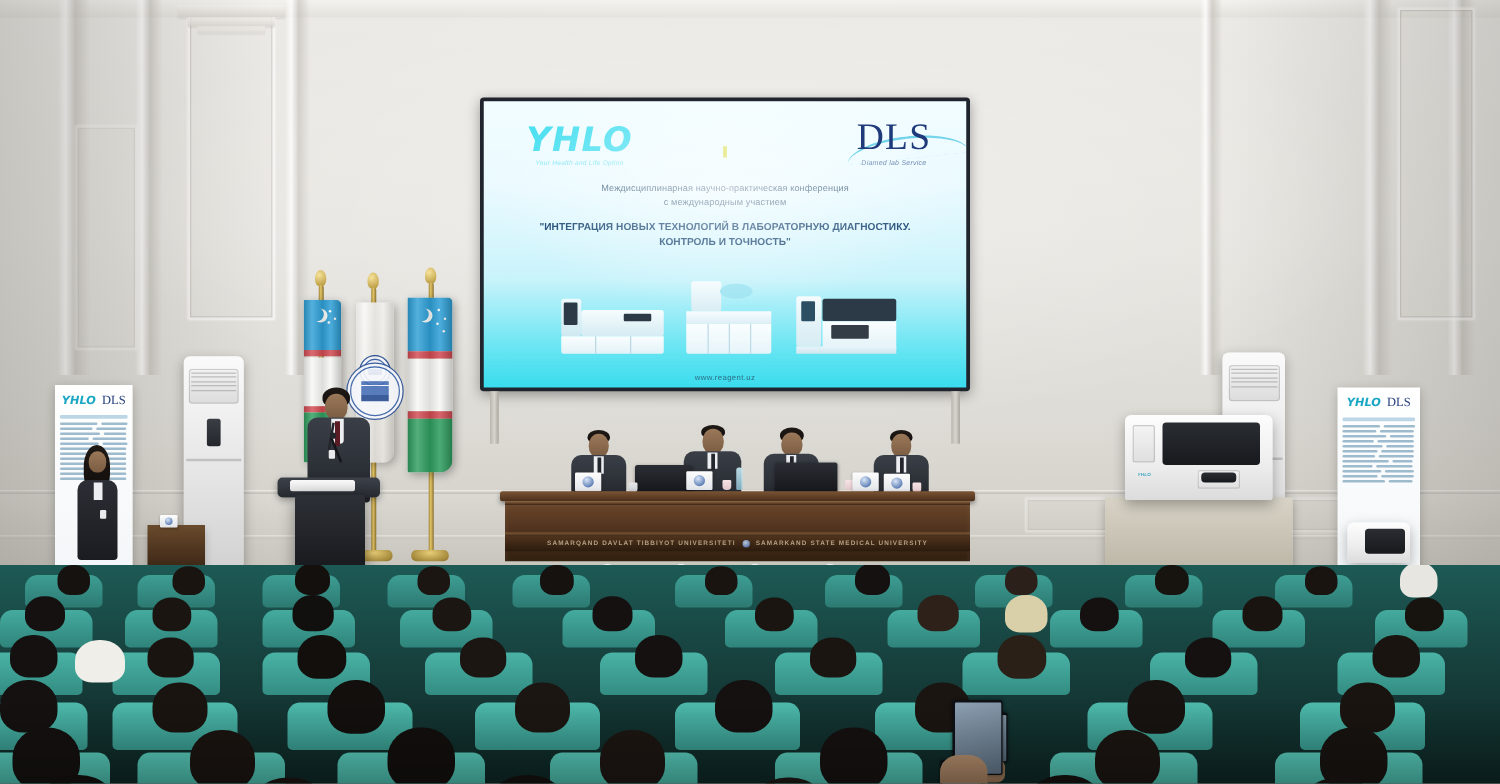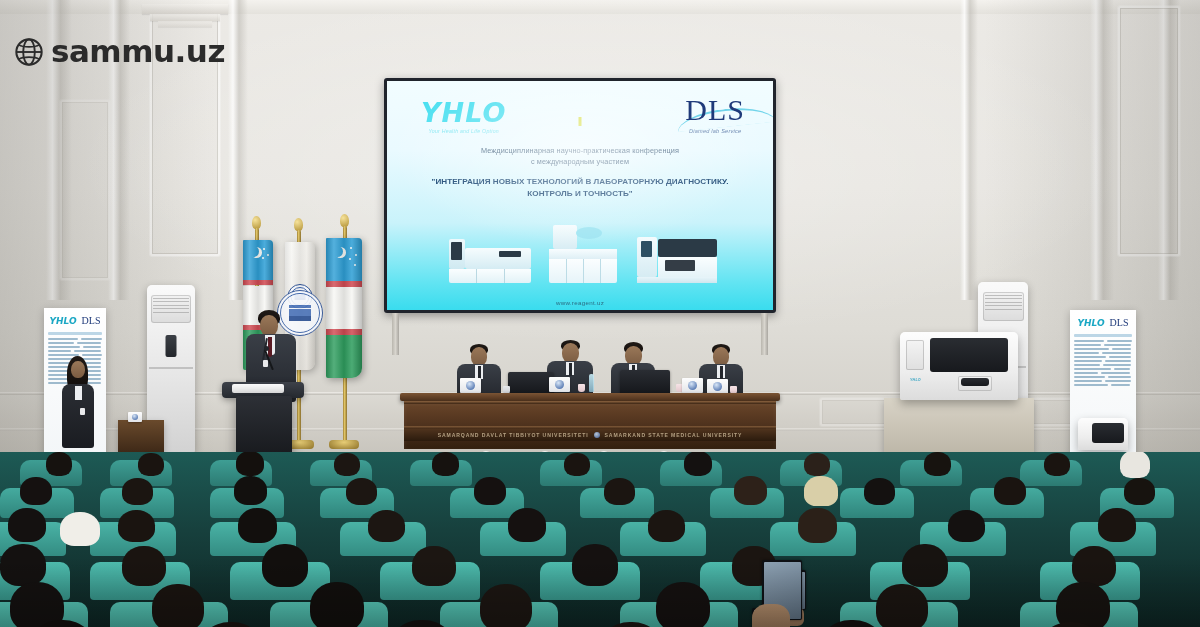--- a/index.html
+++ b/index.html
@@ -772,26 +772,14 @@
     </div>
 
     <div class="phone" style="left:762px;top:108px;width:40px;height:60px;">
       <i></i>
     </div>
     <div class="hand" style="left:752px;top:152px;width:38px;height:34px;"></div>
 
     <div class="dark-ov"></div>
   </div>
 
-  <div id="wm">
-    <span class="glyph">
-      <svg viewBox="0 0 32 32" width="30" height="30" aria-hidden="true">
-        <circle cx="16" cy="16" r="13.5" fill="none" stroke="#2b2b2b" stroke-width="2.2"></circle>
-        <ellipse cx="16" cy="16" rx="6.2" ry="13.5" fill="none" stroke="#2b2b2b" stroke-width="2"></ellipse>
-        <line x1="2.5" y1="16" x2="29.5" y2="16" stroke="#2b2b2b" stroke-width="2"></line>
-        <path d="M5.2 8.4 C9.5 11.2 22.5 11.2 26.8 8.4" fill="none" stroke="#2b2b2b" stroke-width="1.8"></path>
-        <path d="M5.2 23.6 C9.5 20.8 22.5 20.8 26.8 23.6" fill="none" stroke="#2b2b2b" stroke-width="1.8"></path>
-      </svg>
-    </span>
-    <span class="txt">sammu.uz</span>
-  </div>
 
 </div>
 
 </body></html>

